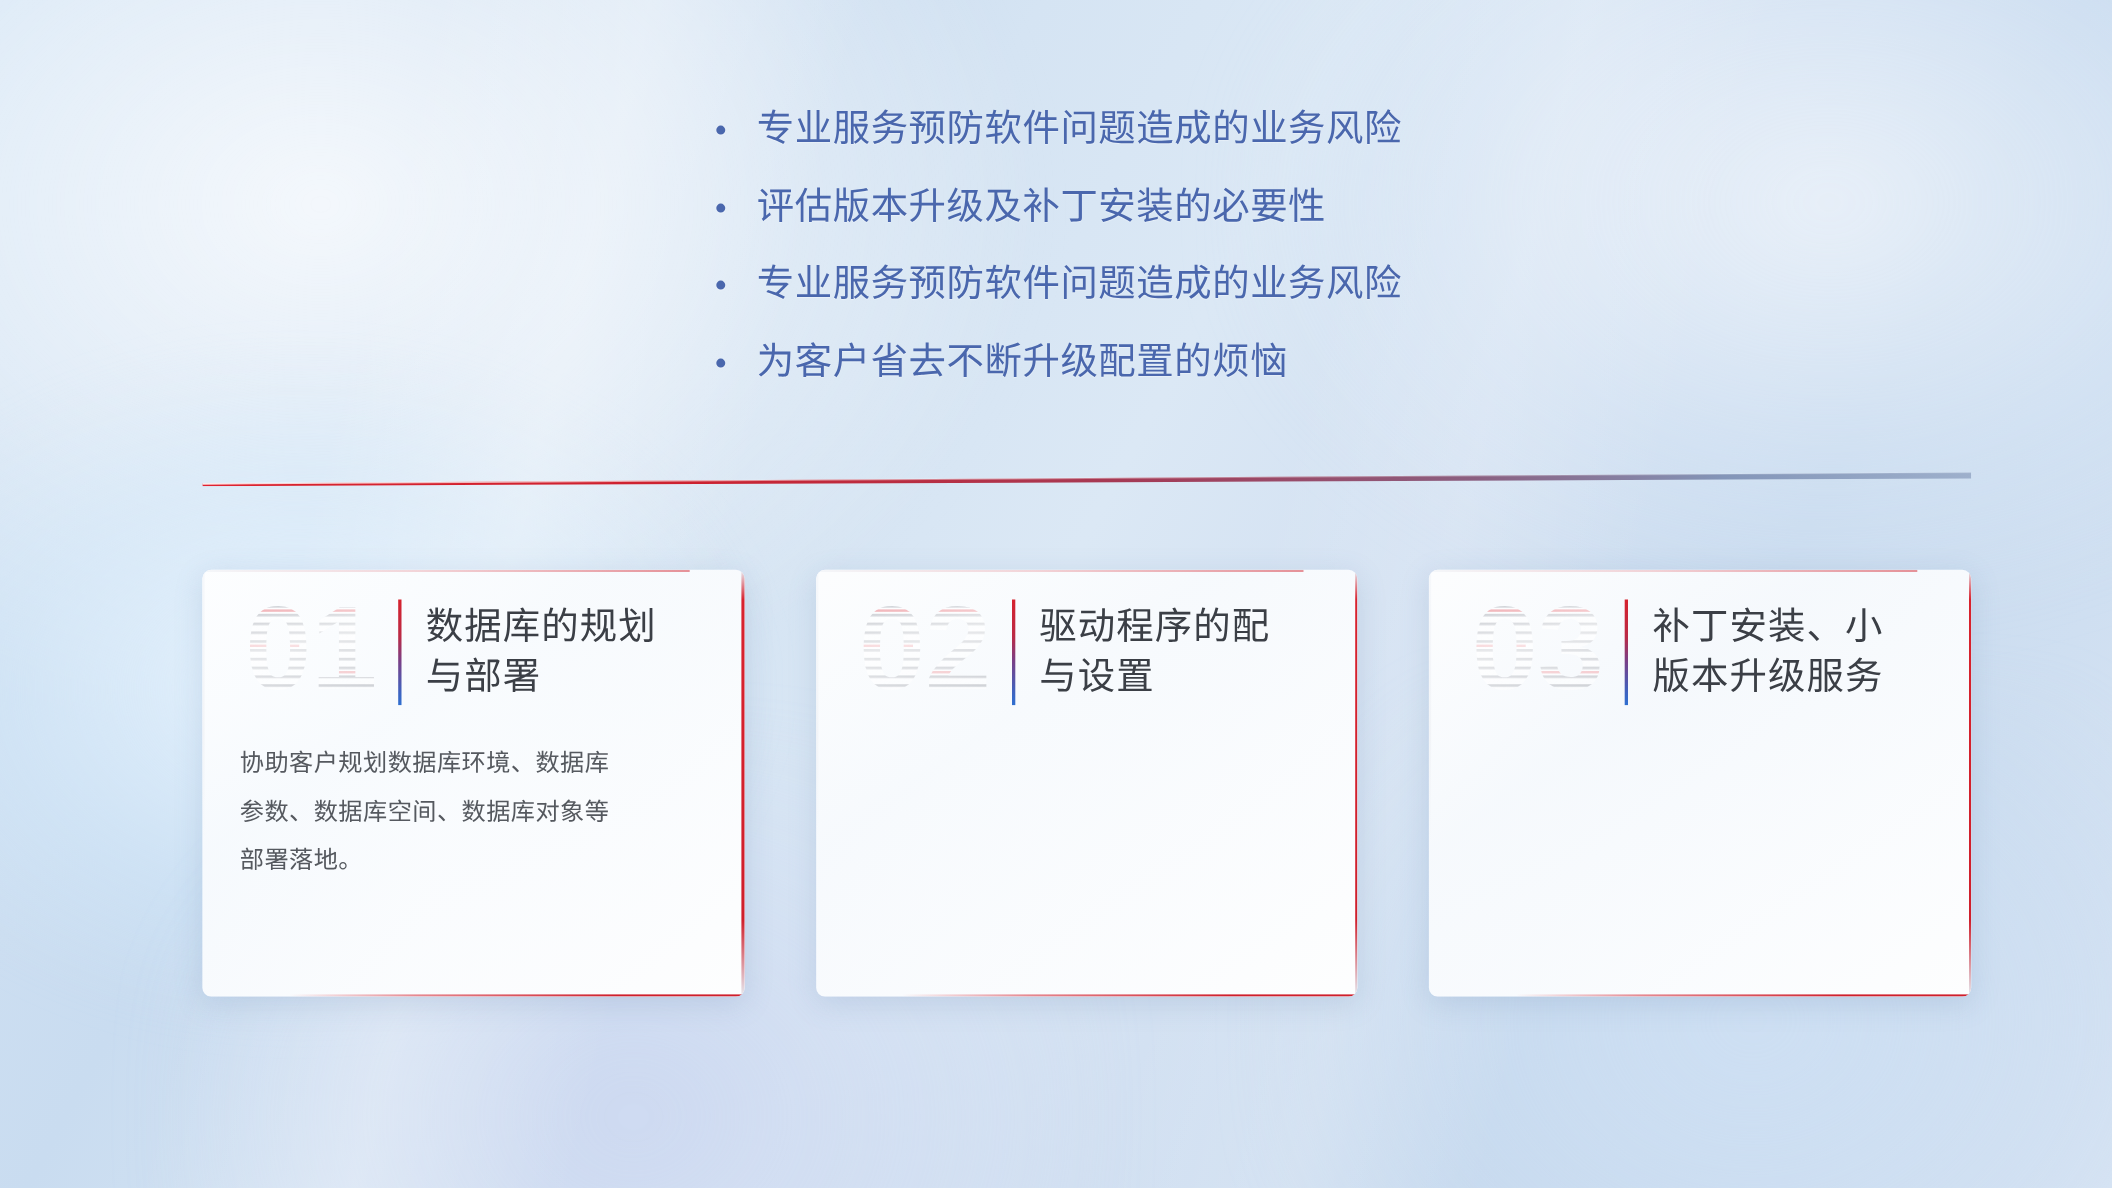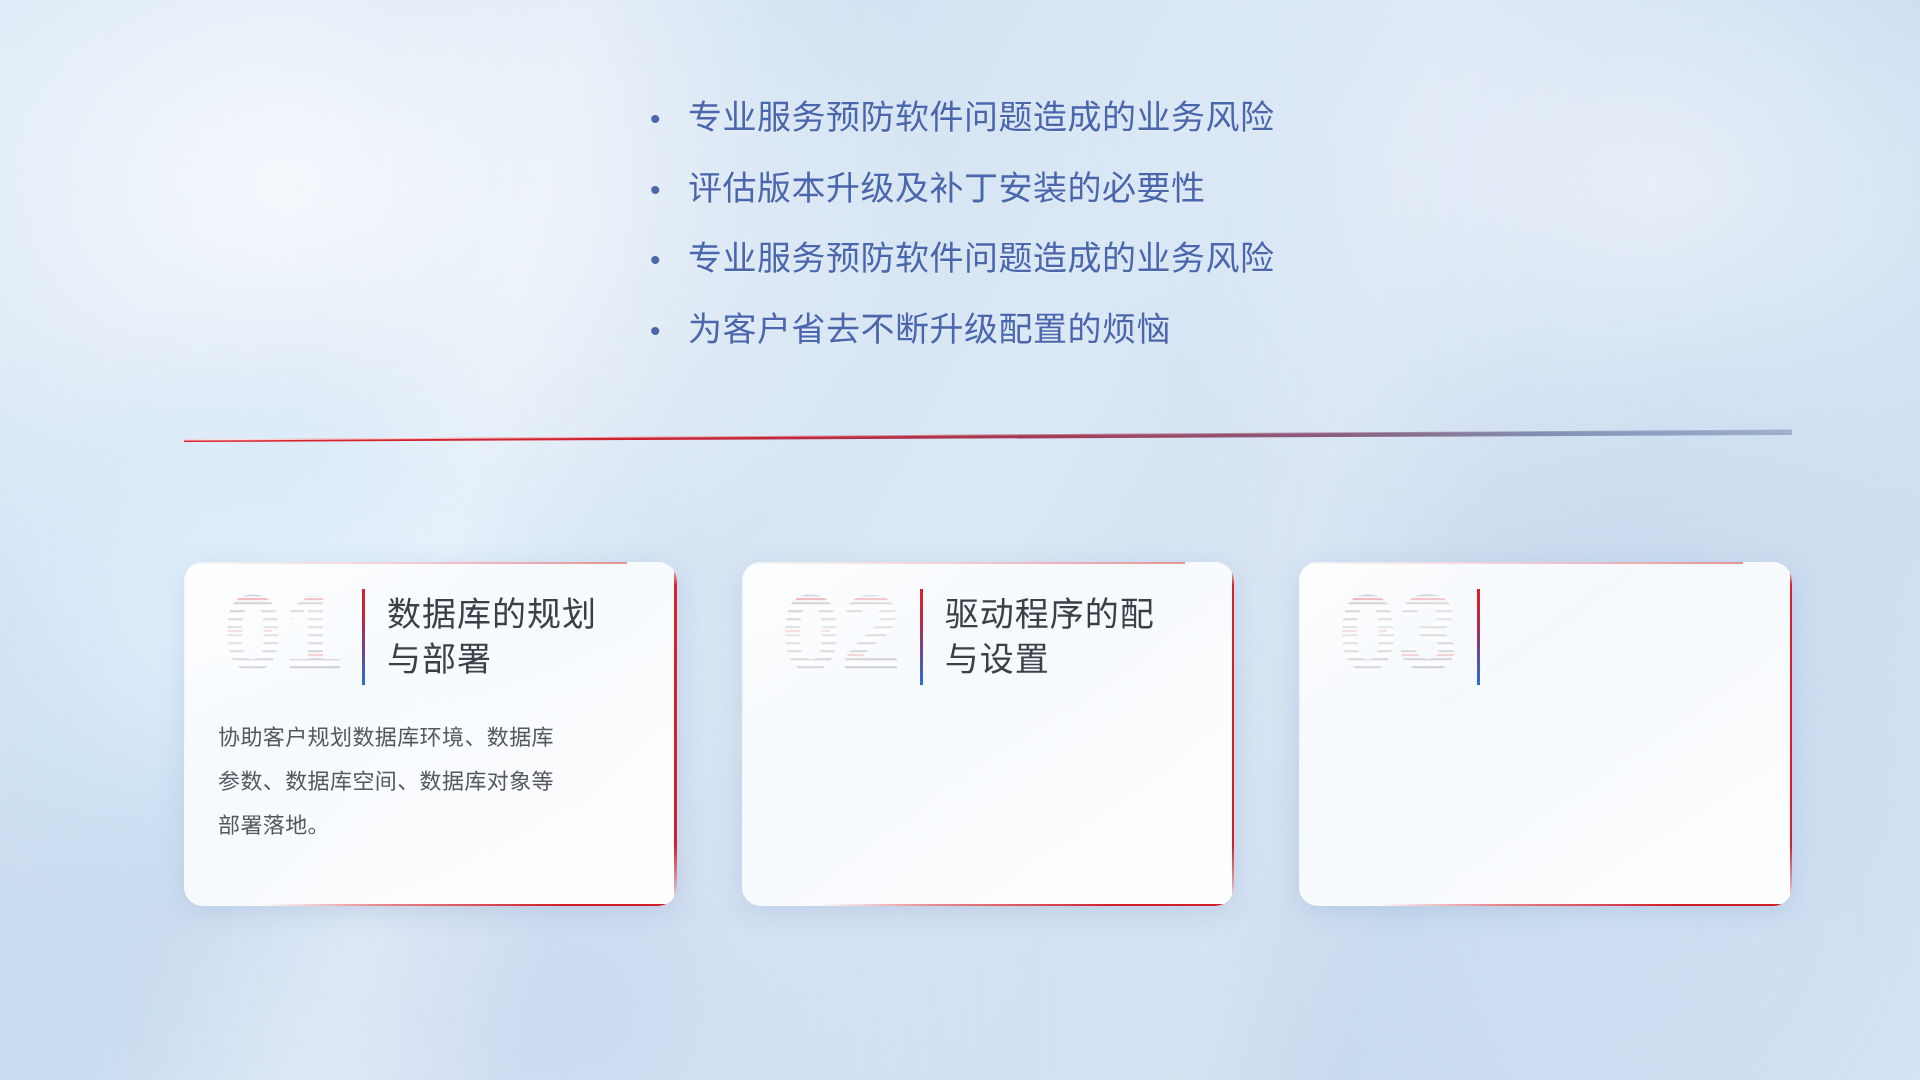--- a/index.html
+++ b/index.html
@@ -89,25 +89,24 @@
 
   
   .cards{
     position:absolute;left:184px;top:518px;
     width:1608px;height:388px;
     display:flex;gap:65px;
   }
   .card{
     position:relative;
     flex:1 1 0;
-    border-radius:19px;
+    border-radius:8px;
     overflow:hidden;
     background:linear-gradient(145deg, rgba(255,255,255,.93) 0%, rgba(250,252,254,.90) 35%, rgba(255,255,255,.96) 100%);
     box-shadow:0 6px 26px rgba(90,120,165,.18);
-    margin-top:44px;
   }
   .card-accent{
     position:absolute;top:0;right:0;width:2.5px;height:100%;
     background:linear-gradient(180deg,#e8edf3 0%,#d8222e 7%,#cf1f2c 82%,#e6ebf1 100%);
   }
   .card-accent-bottom{
     position:absolute;left:16%;right:0;bottom:0;height:2.5px;
     background:linear-gradient(90deg, rgba(232,237,243,0) 0%, rgba(214,40,52,.55) 28%, #cf1f2c 72%, #cf1f2c 100%);
   }
   .card-accent-top{
@@ -325,19 +324,21 @@
             <g mask="url(#numMask3)">
               <rect x="0" y="0" width="146" height="118" fill="url(#stripes3)"></rect>
               <rect x="8" y="20" width="130" height="2.2" fill="#de4a56" opacity=".75"></rect>
               <rect x="2" y="52" width="60" height="2.2" fill="#de4a56" opacity=".6"></rect>
               <rect x="72" y="76" width="70" height="2.2" fill="#de4a56" opacity=".55"></rect>
               <rect x="0" y="0" width="146" height="118" fill="url(#numFade3)"></rect>
             </g>
           </svg>
         </div>
         <div class="card-rule"></div>
+        <div class="card-title">补丁安装、小
+版本升级服务</div>
       </div>
 
     </div>
 
   </div>
 
 </div>
 
 </body></html>

